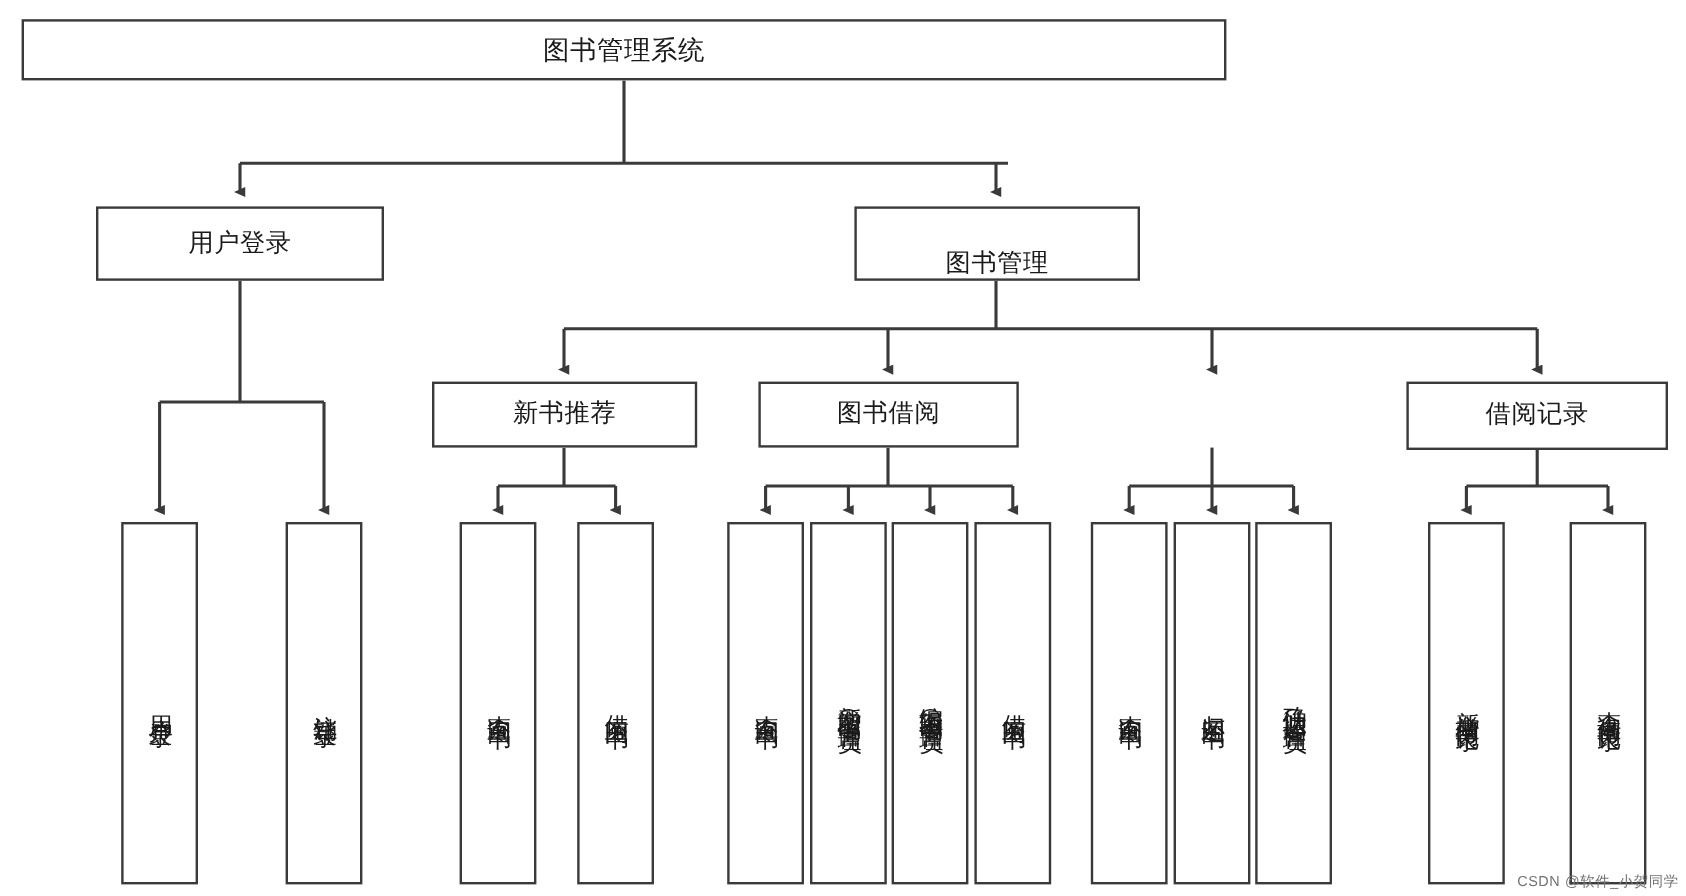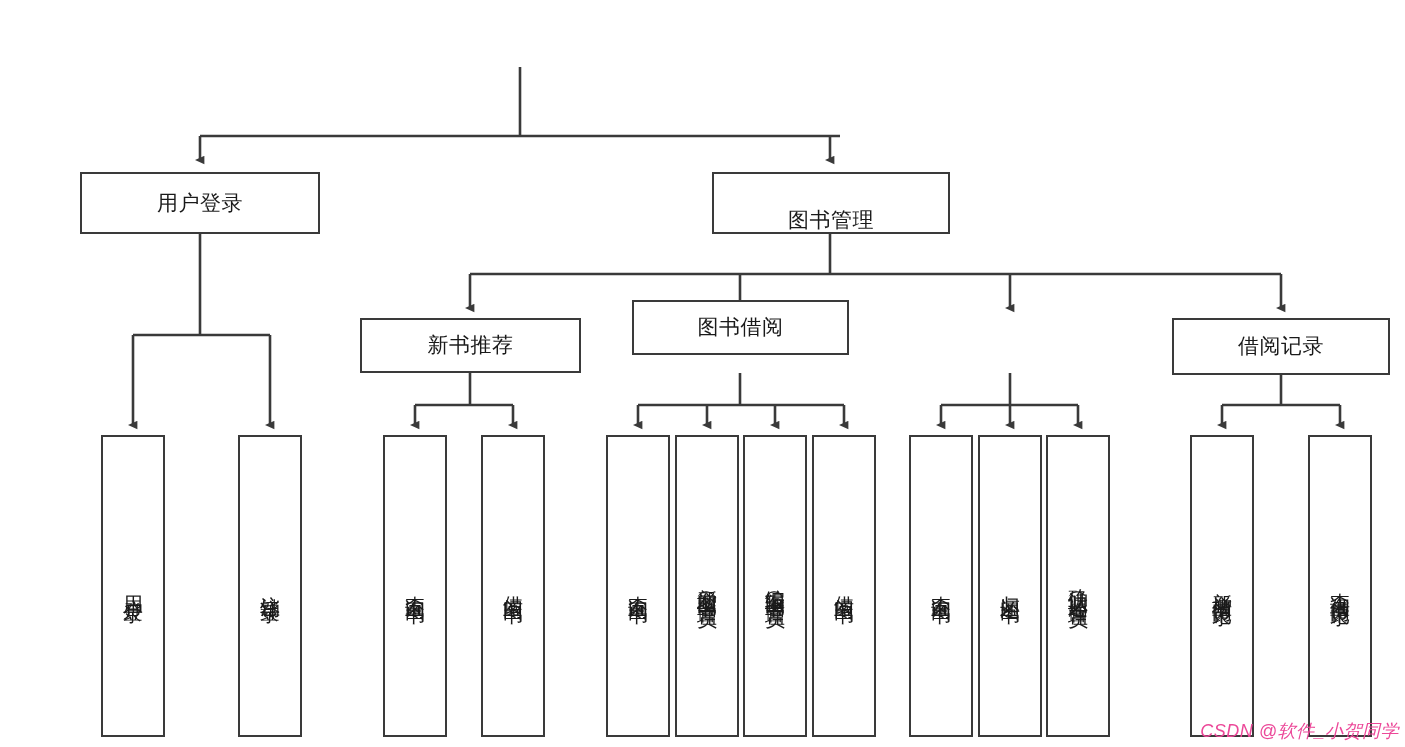--- a/index.html
+++ b/index.html
@@ -54,25 +54,24 @@
     font-size: 20px;
     line-height: 1.25;
     text-align: start;
     max-height: 100%;
   }
   .node.root .label { font-size: 22px; }
   .watermark {
     position: absolute;
     right: 6px;
     bottom: 4px;
-    font-size: 18px;
-    color: #ec4899;
+    font-size: 12px;
+    color: #737373;
     letter-spacing: 0.5px;
     white-space: nowrap;
-    font-style: italic;
   }
 </style>
 </head>
 <body>
 
 <div id="canvas">
 
   <svg id="wires" viewBox="0 0 1405 747">
     <defs>
       <marker id="arrow" markerWidth="10" markerHeight="10" refX="4.2" refY="5" orient="auto" markerUnits="userSpaceOnUse">
@@ -116,32 +115,35 @@
       <path d="M1010,405 L1010,425" marker-end="url(#arrow)"></path>
       <path d="M1078,405 L1078,425" marker-end="url(#arrow)"></path>
 
       <path d="M1281,373 L1281,405"></path>
       <path d="M1222,405 L1340,405"></path>
       <path d="M1222,405 L1222,425" marker-end="url(#arrow)"></path>
       <path d="M1340,405 L1340,425" marker-end="url(#arrow)"></path>
     </g>
   </svg>
 
+  <div class="node root" style="left:18px; top:16px; width:1004px; height:51px;">
+    <span class="label">图书管理系统</span>
+  </div>
 
   <div class="node" style="left:80px; top:172px; width:240px; height:62px;">
     <span class="label">用户登录</span>
   </div>
   <div class="node" style="left:712px; top:172px; width:238px; height:62px;align-items:flex-end;">
     <span class="label">图书管理</span>
   </div>
 
   <div class="node" style="left:360px; top:318px; width:221px; height:55px;">
     <span class="label">新书推荐</span>
   </div>
-  <div class="node" style="left:632px; top:300px; width:217px; height:55px;">
+  <div class="node" style="left:632px; top:318px; width:217px; height:55px;">
     <span class="label">图书借阅</span>
   </div>
   <div class="node" style="left:1172px; top:318px; width:218px; height:57px;">
     <span class="label">借阅记录</span>
   </div>
 
   <div class="node leaf" style="left:101px; top:435px; width:64px; height:302px;">
     <span class="label">用户登录</span>
   </div>
   <div class="node leaf" style="left:238px; top:435px; width:64px; height:302px;">

